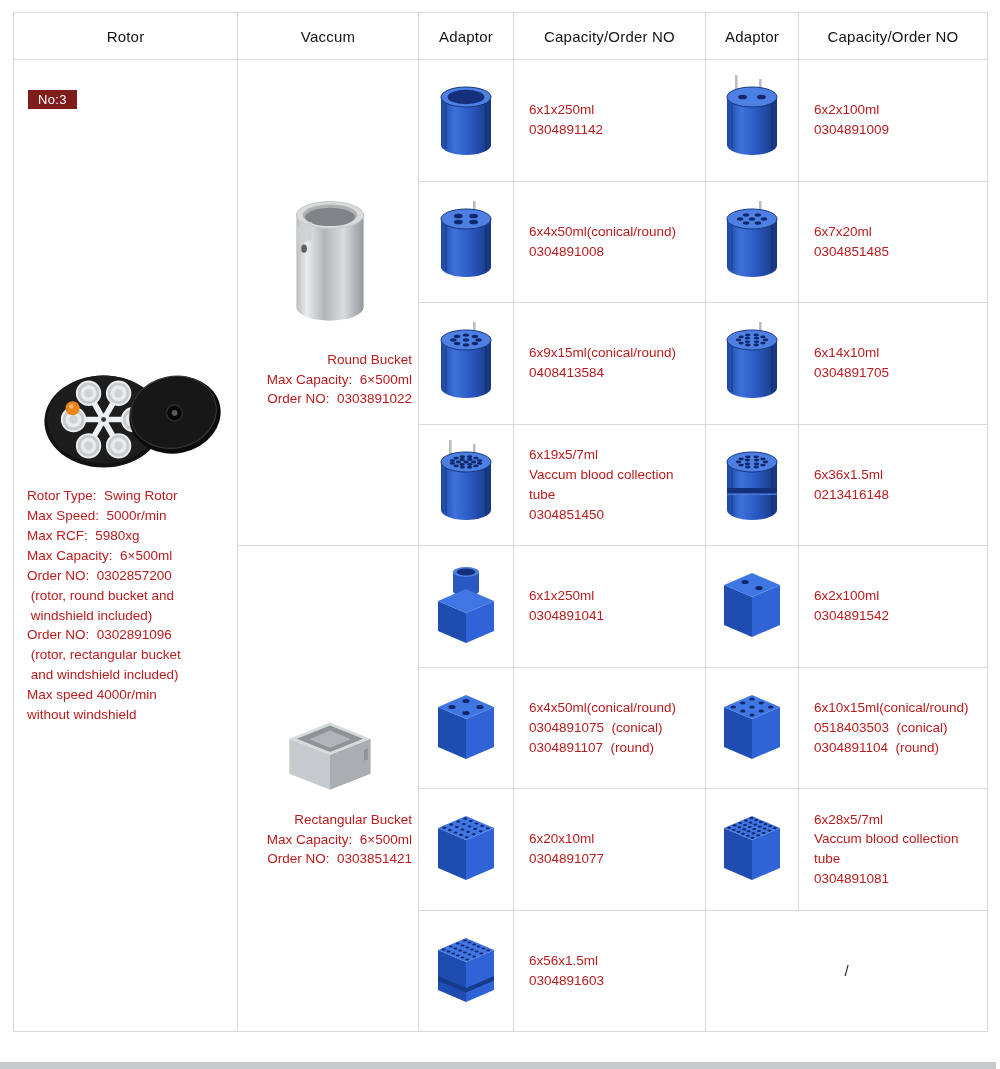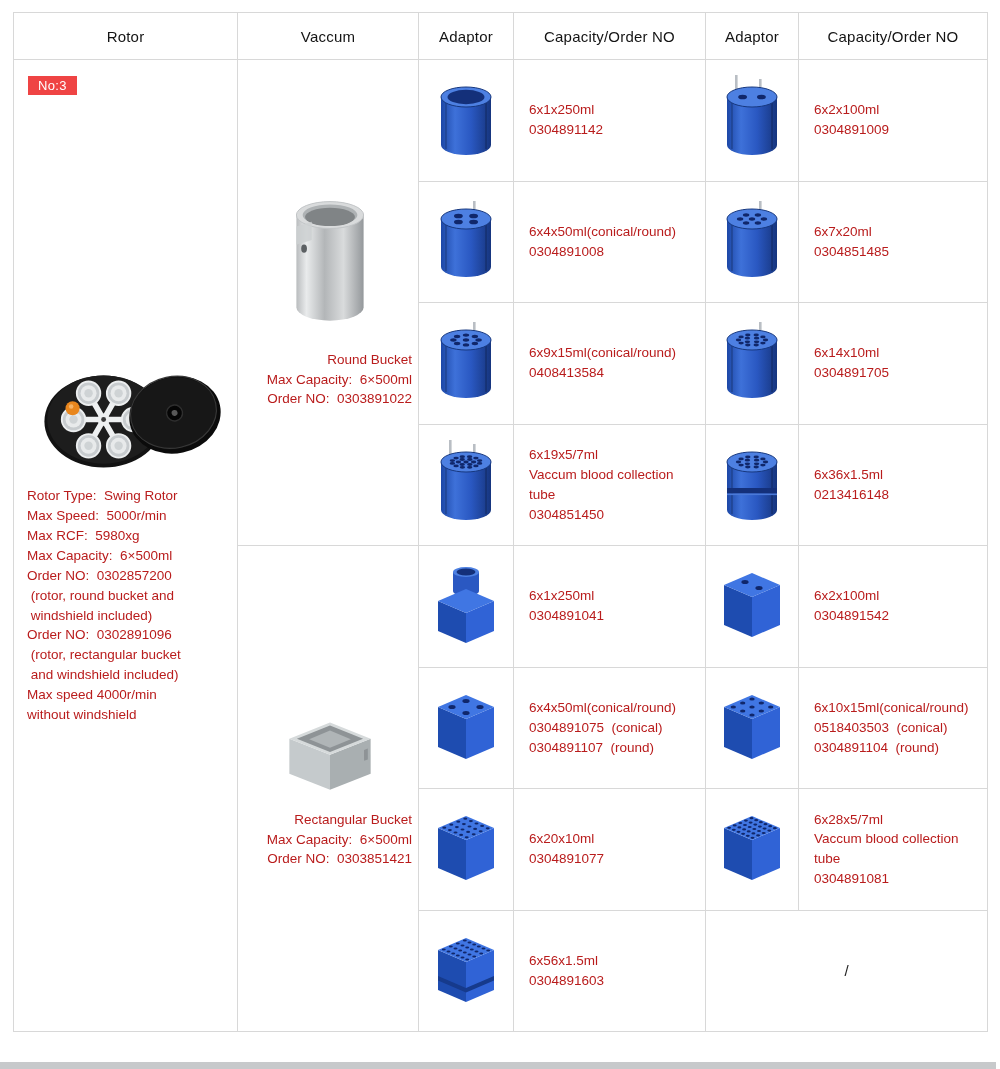--- a/index.html
+++ b/index.html
@@ -5,21 +5,21 @@
   html,body{margin:0;padding:0;background:#fff;}
   #page{position:relative;width:996px;height:1069px;background:#fff;
         font-family:"Liberation Sans","DejaVu Sans",sans-serif;color:#222;overflow:hidden;}
   table.spec{position:absolute;left:13px;top:12px;width:974px;border-collapse:collapse;table-layout:fixed;}
   th,td{border:1px solid #d8d8d8;vertical-align:middle;}
   thead tr{height:47px;}
   tbody tr{height:121.5px;}
   th{font-size:15px;font-weight:400;color:#141414;text-align:center;letter-spacing:.2px;}
   .lines{white-space:pre-wrap;font-size:13.5px;line-height:1.47;color:#b91c1c;}
   td.rotor-cell{position:relative;padding:0 8px 0 13px;text-align:left;}
-  .badge{position:absolute;top:16px;left:14px;background:#ef4444;color:#fff;
+  .badge{position:absolute;top:30px;left:14px;background:#7f1d1d;color:#fff;
          font-size:13px;padding:2px 10px;letter-spacing:.3px;}
   .rotor-figure{margin:0 0 8px 0;text-align:center;}
   td.bucket-cell{padding:0 6px 8px 9px;text-align:right;}
   .bucket-figure{text-align:center;margin-bottom:6px;}
   td.adp{text-align:center;}
   .icon{display:inline-block;line-height:0;}
   td.cap{padding:0 8px 0 15px;text-align:left;}
   td.slash{text-align:center;font-size:15px;color:#222;}
   .bottom-edge{position:absolute;left:0;right:0;bottom:0;height:7px;background:#c7c9cb;}
 </style>

